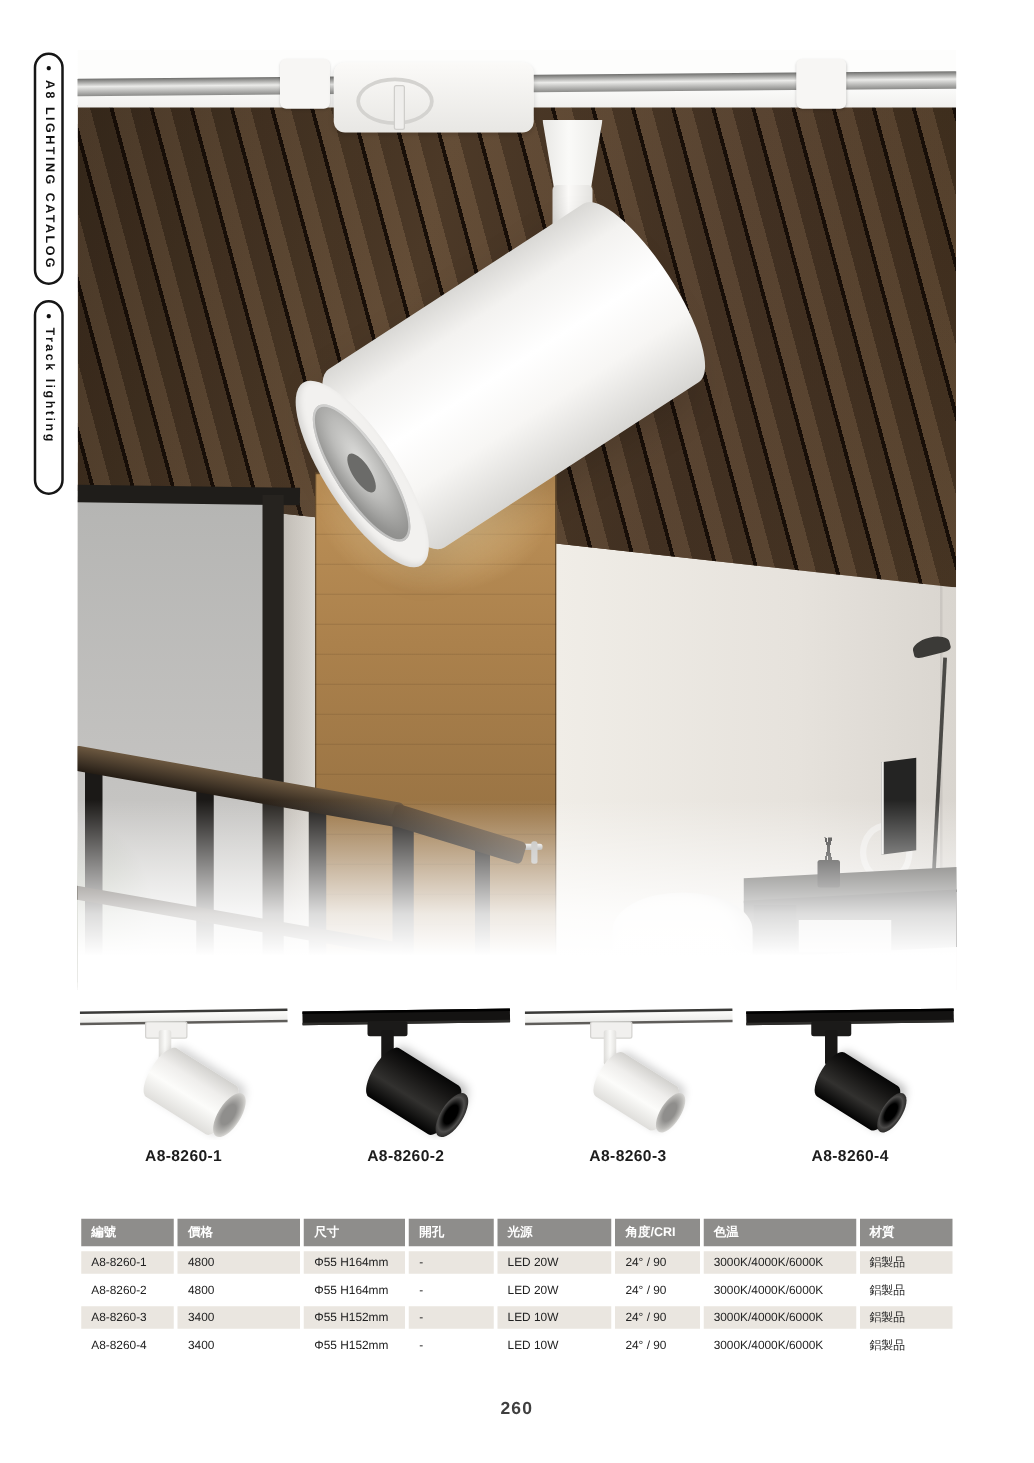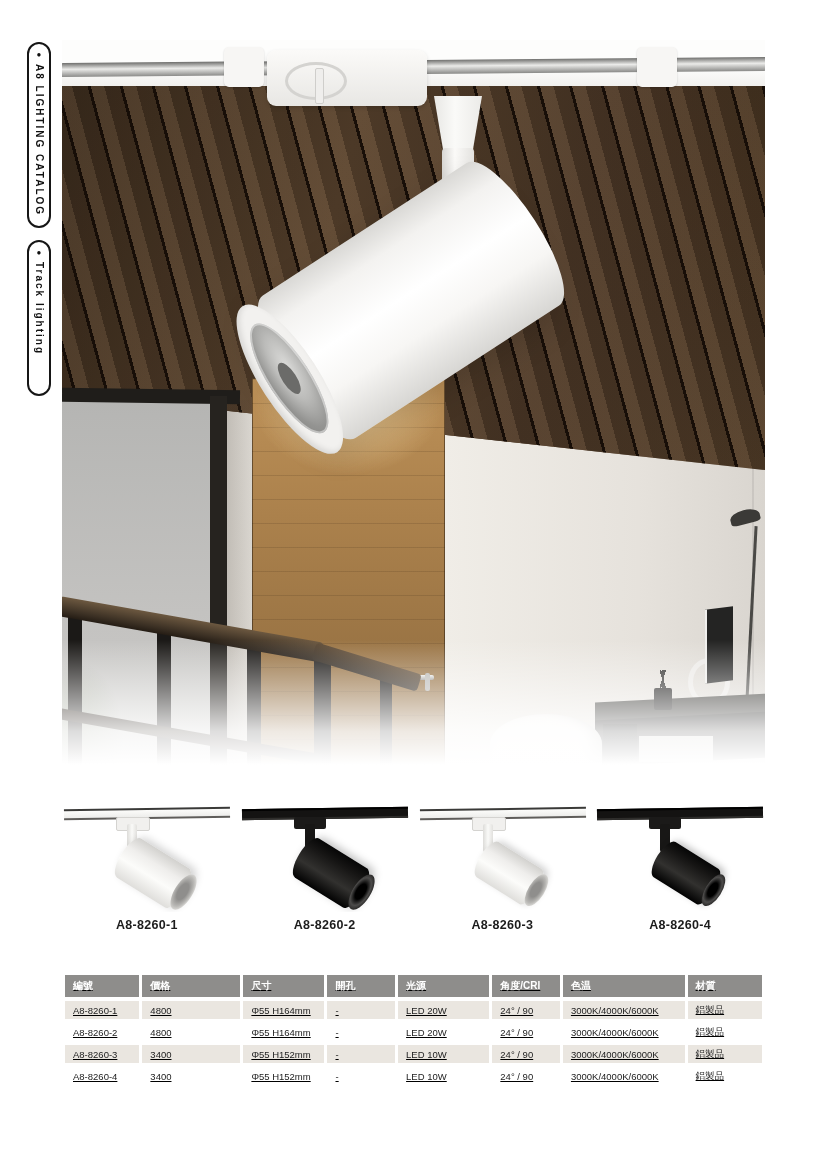--- a/index.html
+++ b/index.html
@@ -122,21 +122,21 @@
   .variant-black .t-body{background:linear-gradient(90deg,#020202,#32312f 38%,#171615 75%,#060606);box-shadow:3px 4px 8px rgba(0,0,0,.25);}
   .sm .t-body{transform:rotate(-58deg) scale(.9);}
   .t-face{position:absolute;left:3px;bottom:-8px;width:40px;height:18px;border-radius:50%;}
   .variant-white .t-face{background:radial-gradient(ellipse at 50% 45%,#8f8e8c 0 32%,#b9b8b5 58%,#e5e4e1 78%);}
   .variant-black .t-face{background:radial-gradient(ellipse at 50% 45%,#000 0 30%,#4c4b4a 55%,#1f1e1d 78%);}
   .tile-label{height:26px;display:flex;align-items:center;justify-content:center;
         font-size:12.5px;font-weight:bold;color:#1c1c1c;letter-spacing:.3px;}
 
   
   .spec-wrap{position:absolute;left:62px;top:971px;width:703px;}
-  table.spec{width:100%;border-collapse:separate;border-spacing:3px 4px;table-layout:fixed;text-decoration:underline;}
+  table.spec{width:100%;border-collapse:separate;border-spacing:3px 4px;table-layout:fixed;}
   table.spec th{background:#8e8d8b;color:#fff;font-size:10px;font-weight:bold;text-align:left;
         height:22px;padding:0 0 0 8px;white-space:nowrap;overflow:hidden;}
   table.spec td{font-size:9.5px;color:#222;height:18px;padding:0 0 0 8px;white-space:nowrap;overflow:hidden;}
   tr.striped td{background:#eae6e0;}
   tr.plain td{background:#fff;}
 
   .page-num{position:absolute;left:0;top:1118px;width:827px;text-align:center;
         font-size:14px;font-weight:bold;color:#3f3f3f;letter-spacing:1px;}
 </style>
 </head>
@@ -321,13 +321,14 @@
             <td>-</td>
             <td>LED 10W</td>
             <td>24° / 90</td>
             <td>3000K/4000K/6000K</td>
             <td>鋁製品</td>
           </tr>
         </tbody>
     </table>
   </div>
 
+  <div class="page-num">260</div>
 </div>
 
 </body></html>

